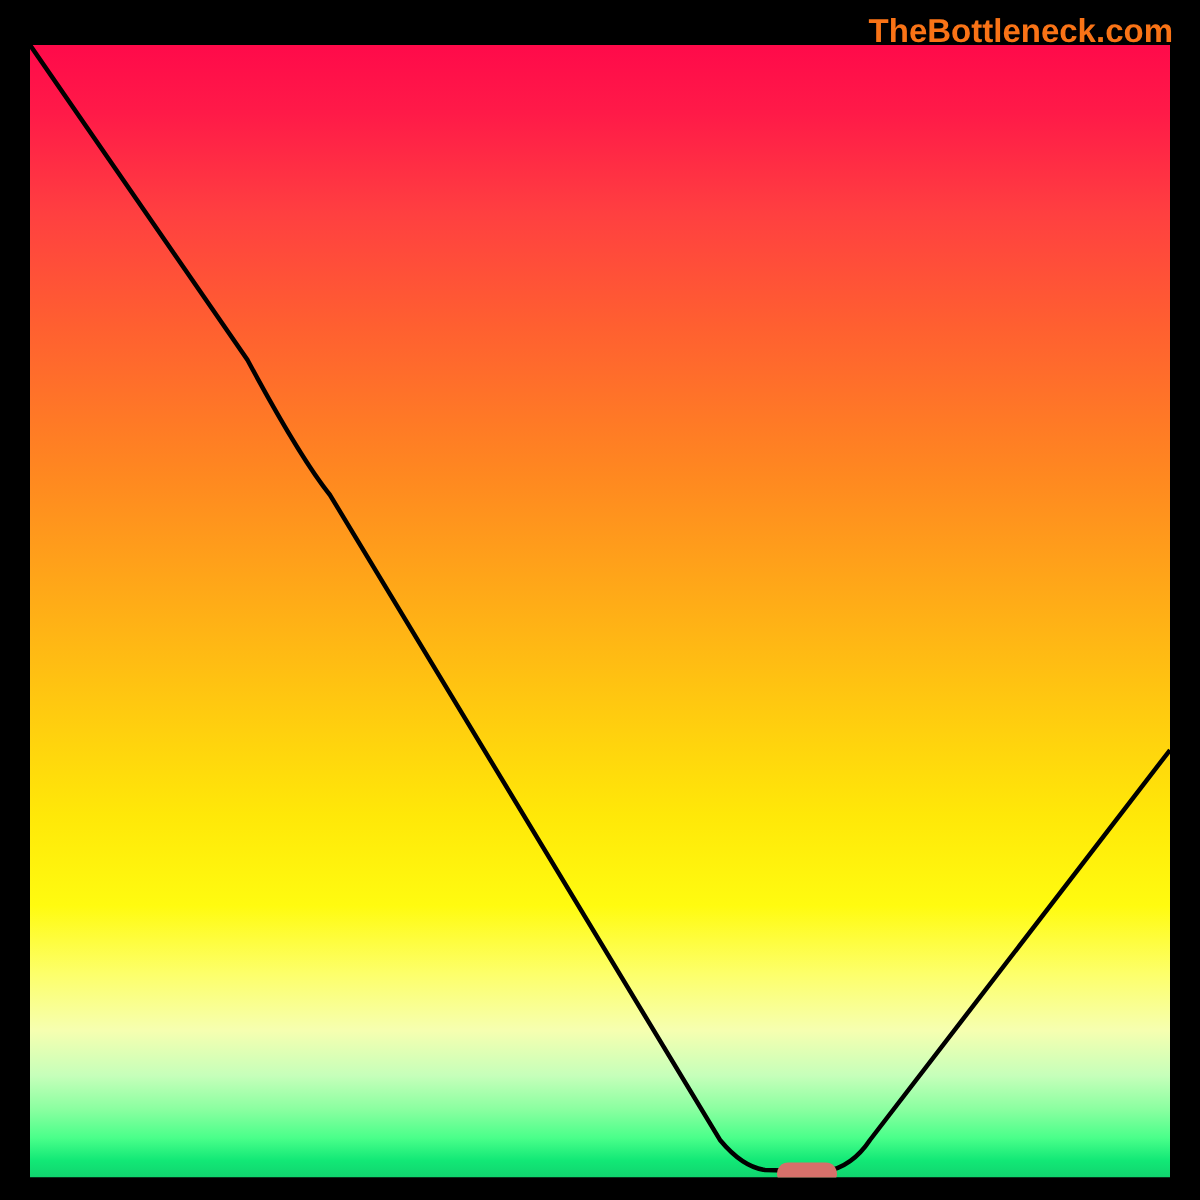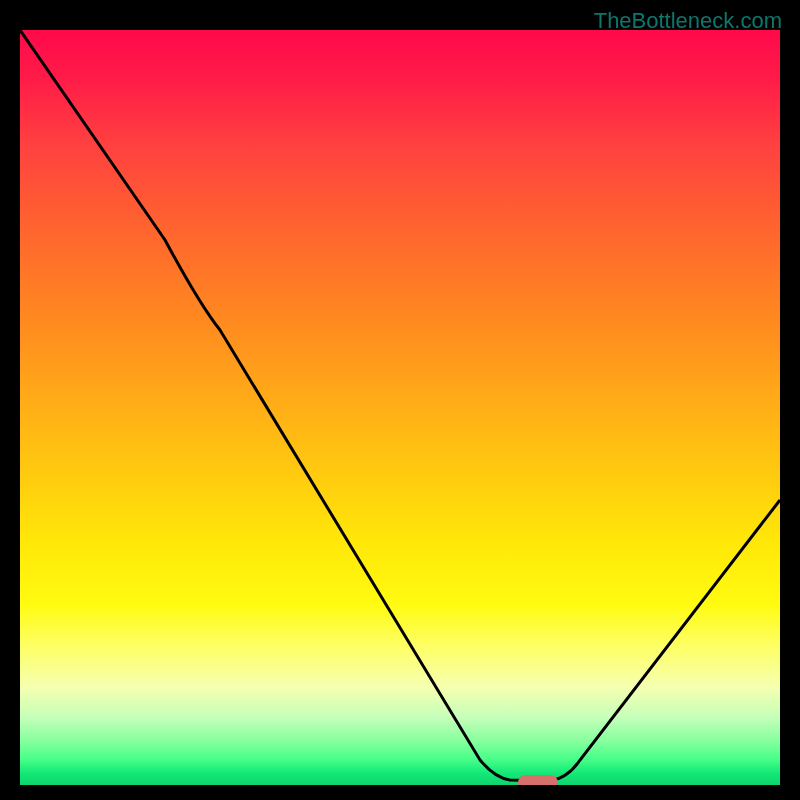--- a/index.html
+++ b/index.html
@@ -8,23 +8,23 @@
     width: 800px;
     height: 800px;
     background: #000;
     position: relative;
     font-family: Arial, sans-serif;
   }
   .watermark {
     position: absolute;
     top: 8px;
     right: 18px;
-    color: #0f766e;
+    color: #f97316;
     font-size: 22px;
-    font-weight: 400;
+    font-weight: 700;
     z-index: 10;
   }
   .plot-area {
     position: absolute;
     left: 20px;
     top: 30px;
     width: 760px;
     height: 755px;
     overflow: hidden;
   }

